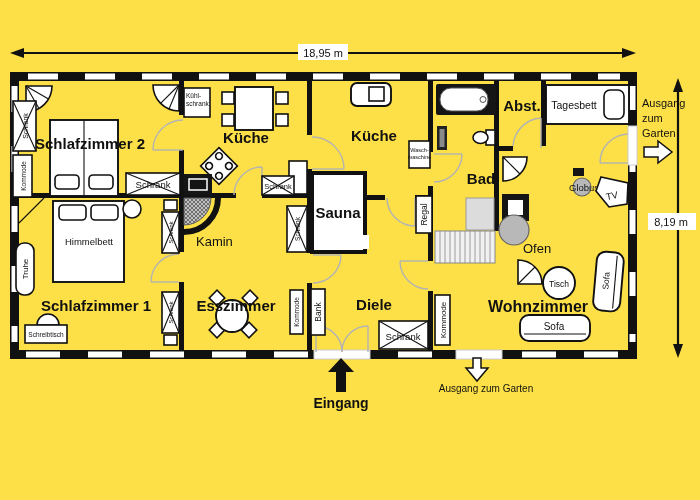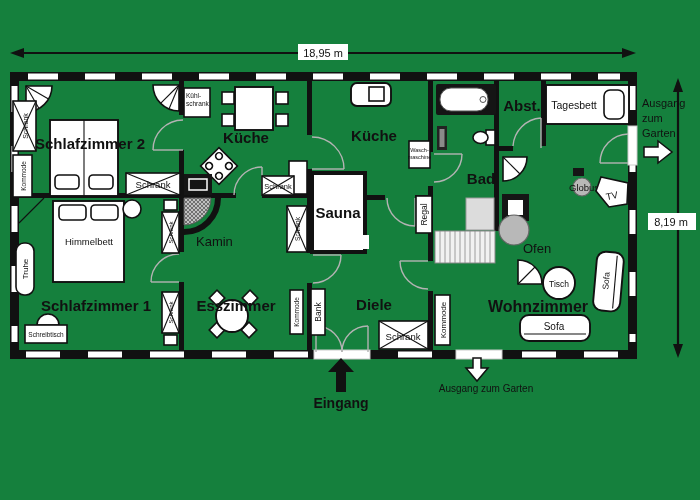--- a/index.html
+++ b/index.html
@@ -1,16 +1,16 @@
 <!DOCTYPE html>
 <html><head>
 <meta charset="utf-8">
 <style>
   html,body{margin:0;padding:0;background:#fff;}
-  .stage{position:relative;width:700px;height:500px;background:#15803d;overflow:hidden;}
+  .stage{position:relative;width:700px;height:500px;background:#fde047;overflow:hidden;}
   svg{display:block;}
   text{font-family:"Liberation Sans",sans-serif;fill:#111;}
   .rl{font-weight:bold;font-size:15px;text-anchor:middle;}
   .rl-lg{font-size:16px;}
   .fl{font-size:9.5px;text-anchor:middle;}
   .f55{font-size:5.5px;}.f6{font-size:6px;}.f65{font-size:6.5px;}.f7{font-size:7px;}
   .f75{font-size:7.5px;}.f8{font-size:8px;}.f85{font-size:8.5px;}.f10{font-size:10px;}
   .f105{font-size:10.5px;}.f11{font-size:11px;}.f13{font-size:13px;}.f14{font-size:14px;font-weight:bold;}
   .start{text-anchor:start;}
   .w{fill:#111;}

